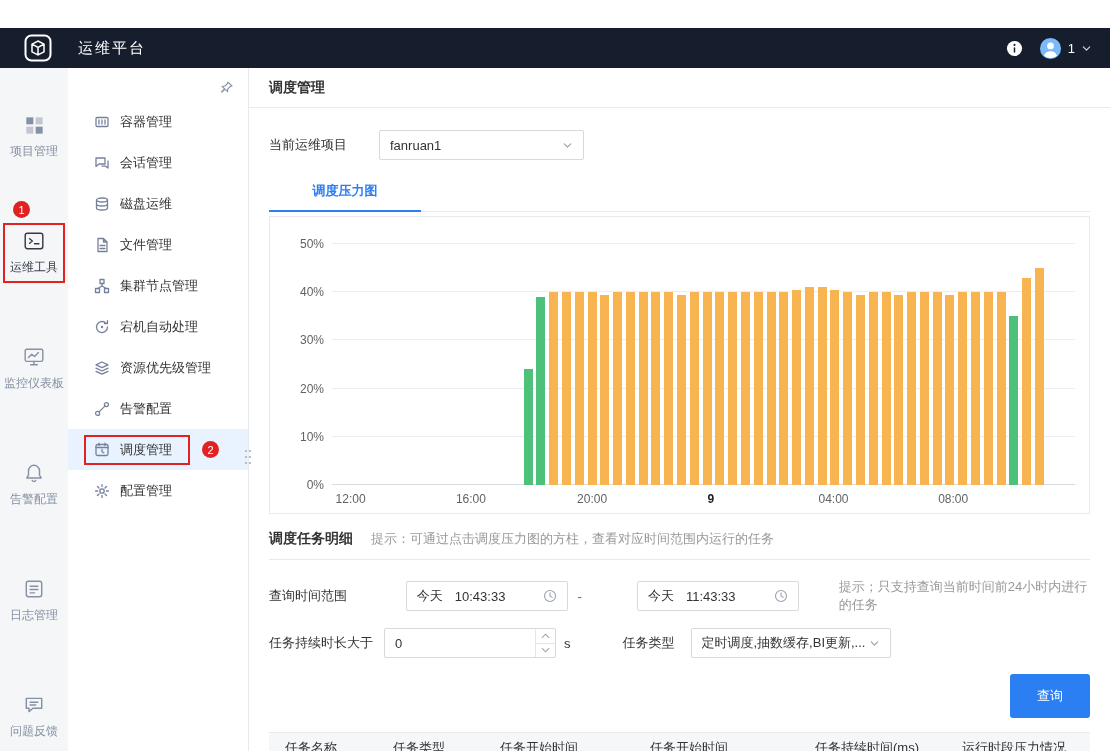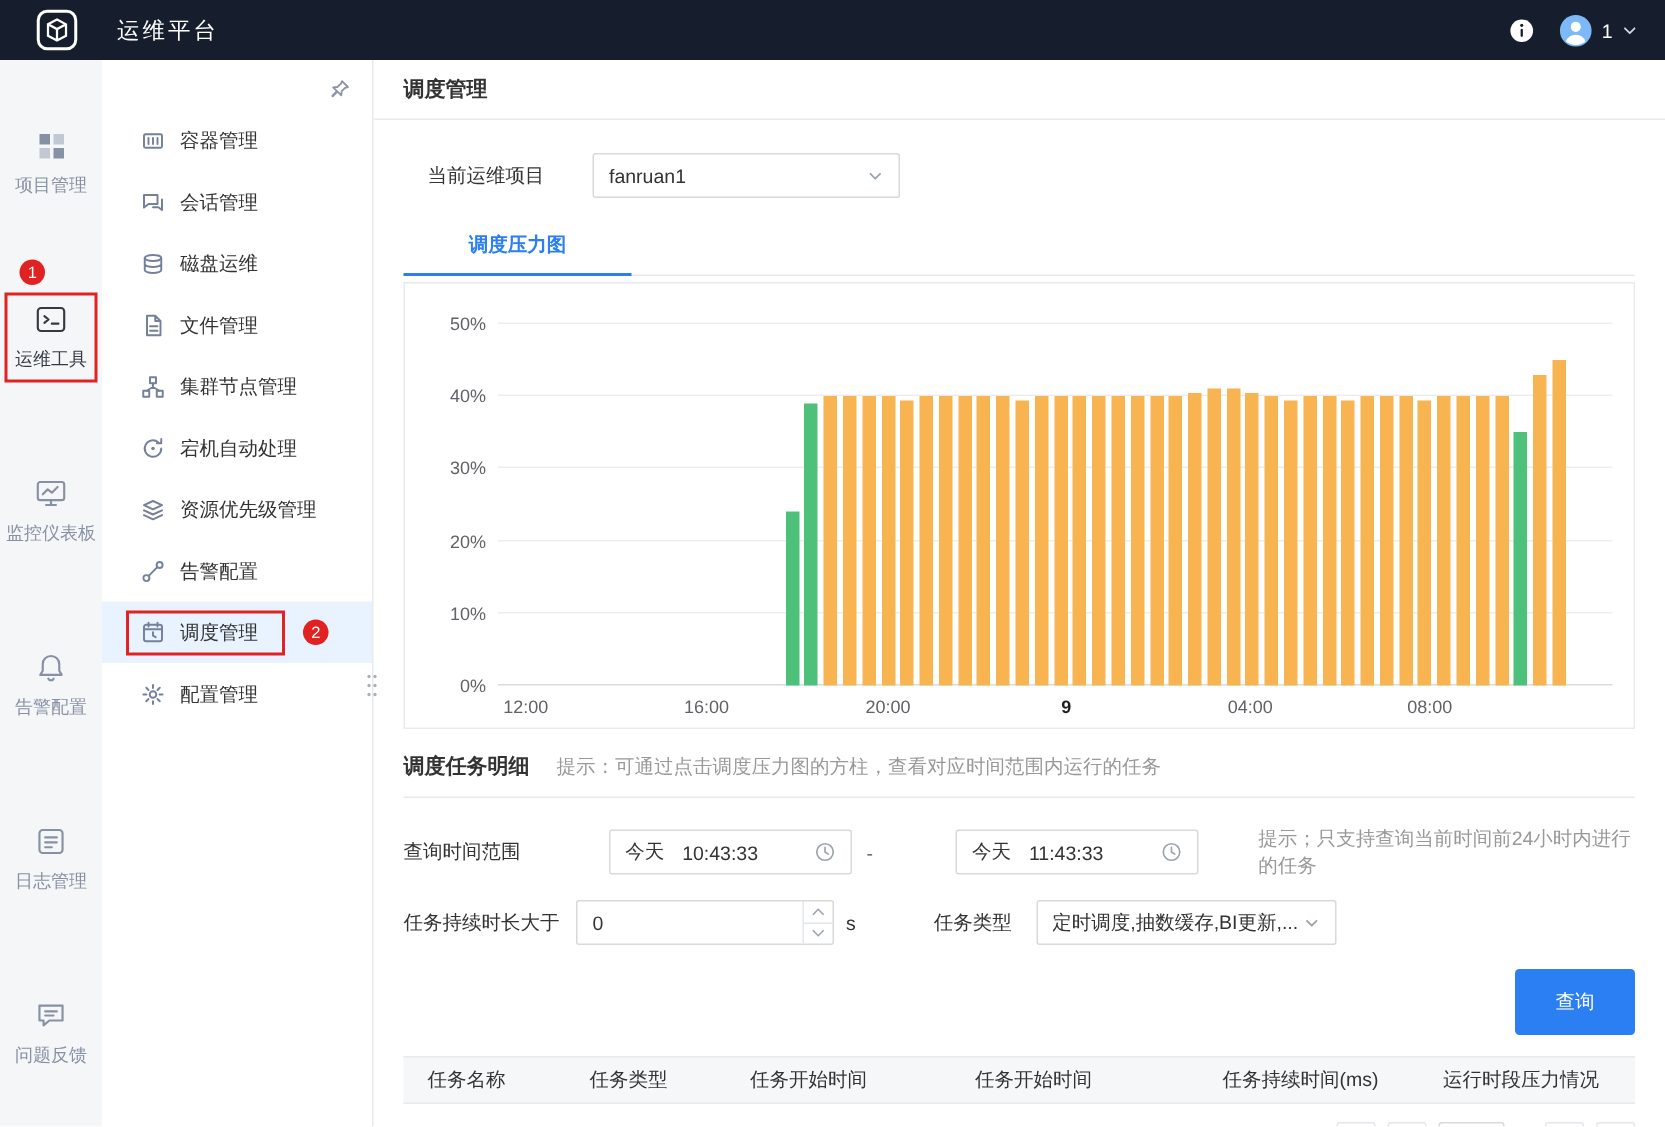--- a/index.html
+++ b/index.html
@@ -4,21 +4,21 @@
 <style>
   * { margin:0; padding:0; box-sizing:border-box; }
   html,body { width:1110px; height:751px; }
   body {
     font-family:"Liberation Sans","DejaVu Sans",sans-serif;
     font-size:13px; color:#333; background:#fff; overflow:hidden; position:relative;
   }
   .icon svg { display:block; }
 
   
-  .topbar { height:40px; background:var(--topbar,#161e2d); display:flex; align-items:center; padding:0 18px; color:#fff; }
+  .topbar { height:40px; background:var(--topbar,#161e2d); display:flex; align-items:center; padding:0 18px; color:#fff;margin-top:28px; }
   .logo { width:28px; height:28px; margin-left:6px; }
   .app-title { font-size:15px; margin-left:26px; letter-spacing:2px; }
   .topbar-right { margin-left:auto; display:flex; align-items:center; gap:16px; }
   .user { display:flex; align-items:center; gap:6px; cursor:pointer; }
   .user-count { font-size:13px; }
   .tb-caret { color:#cfd6e0; }
 
   
   .body-row { display:flex; height:711px; }
 
@@ -42,21 +42,21 @@
   .menu-item .anno-badge { margin-left:12px; }
   .rail-item .anno-badge { position:absolute; top:-22px; left:10px; }
 
   
   .resize-handle { position:absolute; left:244px; top:448px; cursor:col-resize; }
 
   
   .content { flex:1; overflow:hidden; }
   .content-header { height:40px; border-bottom:1px solid #e8eaec; display:flex; align-items:center; padding:0 20px; font-size:14px; font-weight:600; }
 
-  .project-row { margin:22px 36px 0; display:flex; align-items:center; }
+  .project-row { margin:22px 20px 0; display:flex; align-items:center; }
   .form-label { display:inline-block; }
   .w105 { width:105px; } .w110 { width:110px; } .w115 { width:115px; }
 
   .select, .input { height:30px; border:1px solid #d9d9d9; border-radius:2px; background:#fff; display:inline-flex; align-items:center; padding:0 10px; cursor:pointer; color:#333; }
   .select .caret { margin-left:auto; color:#9aa3b0; }
   .select-value { overflow:hidden; white-space:nowrap; text-overflow:ellipsis; }
 
   .tabs { margin:16px 20px 0; display:flex; border-bottom:1px solid #e9e9e9; }
   .tab { width:152px; text-align:center; padding:6px 0 11px; position:relative; cursor:pointer; font-size:13px; color:#333; }
   .tab.active { color:var(--accent,#2b7ff3); font-weight:600; }

